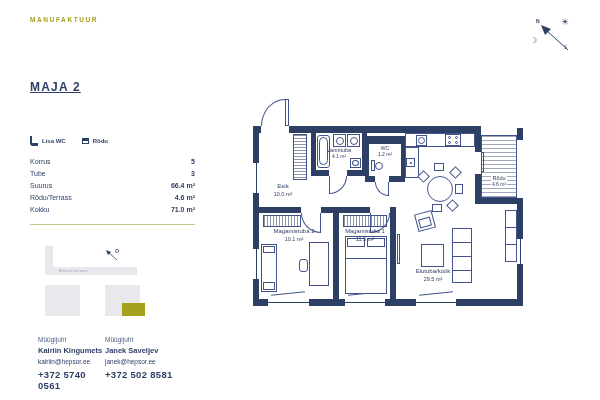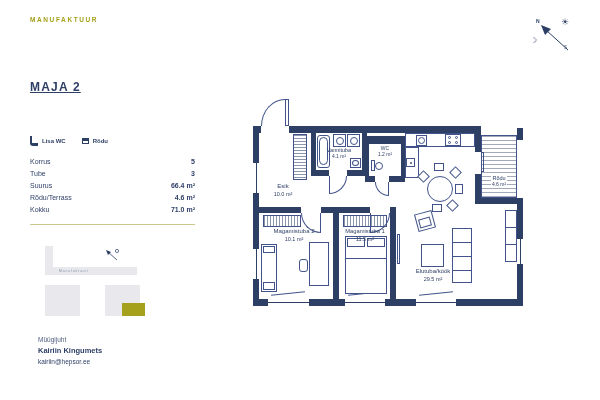--- a/index.html
+++ b/index.html
@@ -98,20 +98,27 @@
     </svg>
     <div class="abs" style="left:0;top:39px;width:35px;height:31px;background:var(--gray);"></div>
     <div class="abs" style="left:60px;top:39px;width:35px;height:31px;background:var(--gray);"></div>
     <div class="abs" style="left:77px;top:57px;width:23px;height:13px;background:var(--olive);"></div>
   </div>
 
   <div class="contact" style="left:30px;top:336px;margin-left:8px;">
     <div class="role">Müügijuht</div>
     <div class="name">Kairiin Kingumets</div>
     <div class="mail">kairiin@hepsor.ee</div>
+    <div class="phone">+372 5740 0561</div>
+  </div>
+  <div class="contact" style="left:105px;top:336px;">
+    <div class="role">Müügijuht</div>
+    <div class="name">Janek Saveljev</div>
+    <div class="mail">janek@hepsor.ee</div>
+    <div class="phone">+372 502 8581</div>
   </div>
 
   <div class="abs" style="left:530px;top:18px;width:48px;height:42px;">
     <div class="glyph" style="left:6px;top:0;font-size:5px;font-weight:bold;">N</div>
     <div class="glyph" style="left:31px;top:-1px;font-size:9px;">☀</div>
     <div class="glyph" style="left:0px;top:18px;font-size:8px;">☽</div>
     <div class="glyph" style="left:34px;top:27px;font-size:4.5px;">S</div>
     <svg class="abs" style="left:6px;top:4px;" width="40" height="34">
       <line x1="32" y1="28" x2="10" y2="8" stroke="#2e3f66" stroke-width="1"></line>
       <polygon points="5,3 15,7 9,13" fill="#2e3f66"></polygon>

